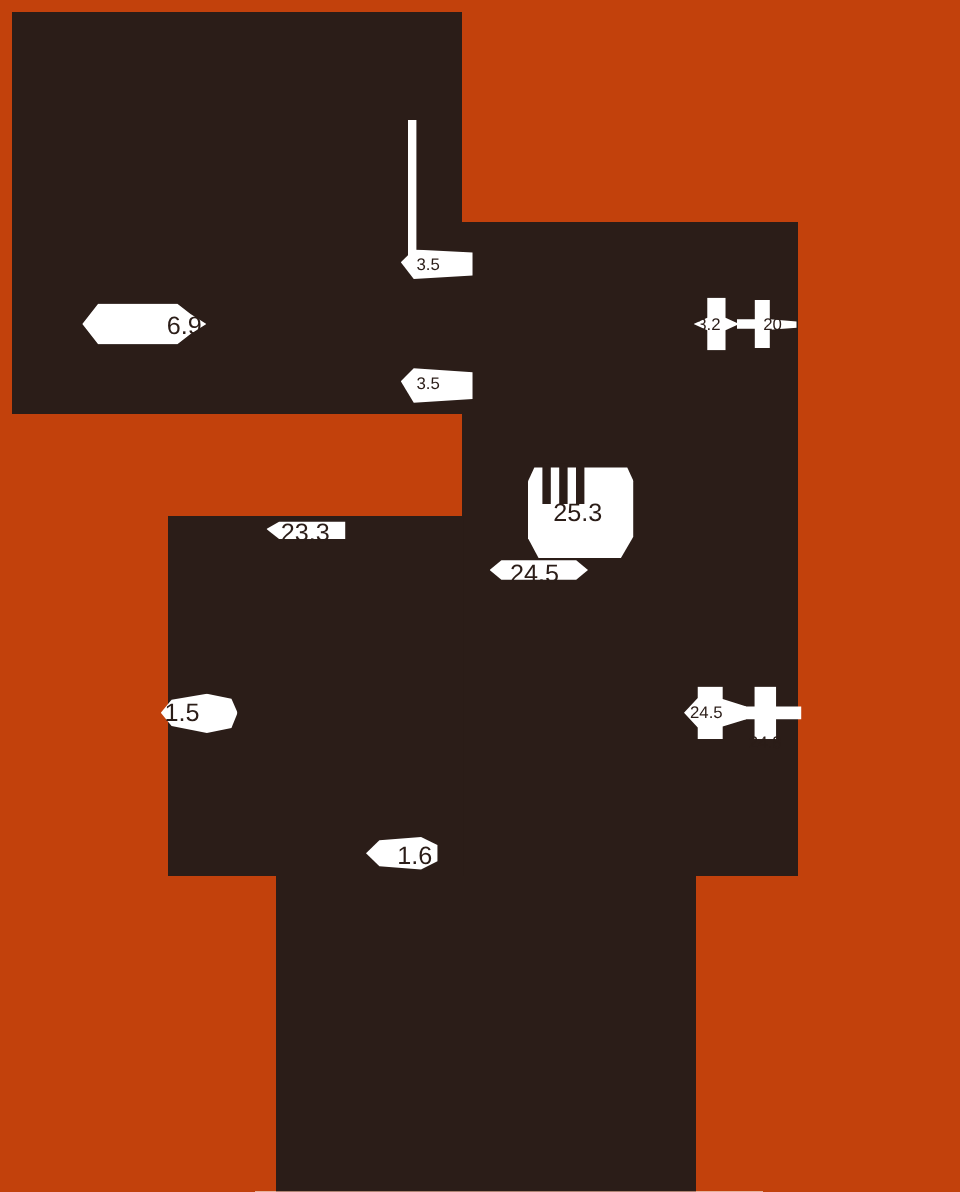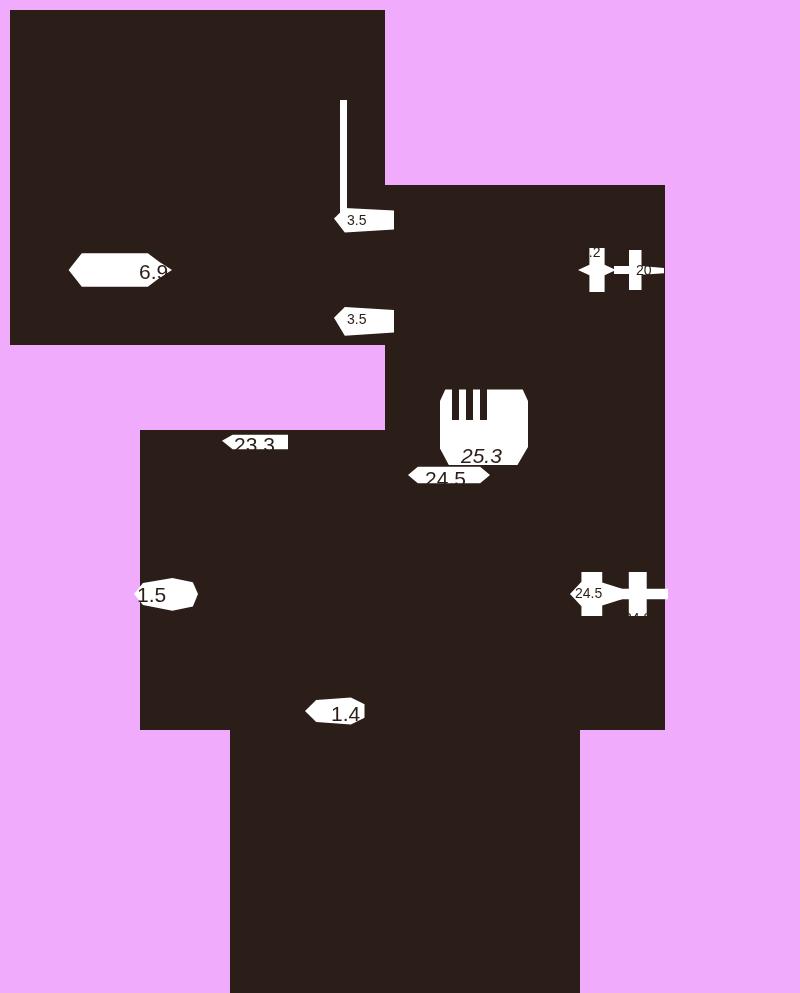--- a/index.html
+++ b/index.html
@@ -13,21 +13,21 @@
     font-family: "Liberation Sans", sans-serif;
     position: relative;
     overflow: hidden;
   }
   #canvas {
     position: absolute;
     left: 0;
     top: 0;
     width: 800px;
     height: 993px;
-    background: #f0abfc;
+    background: #c2410c;
   }
   .blk {
     position: absolute;
     background: #2b1d18;
   }
   .dimtxt {
     position: absolute;
     color: #ffffff;
     font-family: "Liberation Sans", sans-serif;
     font-size: 21px;
@@ -63,54 +63,54 @@
   <div class="cutout" style="left:334px; top:205px; width:60px; height:30px;
               clip-path: polygon(0% 45%, 18% 10%, 100% 18%, 100% 82%, 18% 92%);"></div>
   <div class="dimtxt small" style="left:347px; top:212px; color:#2b1d18;">3.5</div>
 
   <div class="cutout" style="left:62px; top:240px; width:110px; height:60px;
               clip-path: polygon(6% 50%, 18% 22%, 78% 22%, 88% 36%, 100% 50%, 88% 64%, 78% 78%, 18% 78%);"></div>
   <div class="dimtxt" style="left:139px; top:260px; color:#2b1d18;">6.9</div>
 
   <div class="cutout" style="left:578px; top:248px; width:38px; height:44px;
               clip-path: polygon(30% 0%, 70% 0%, 70% 38%, 100% 50%, 70% 62%, 70% 100%, 30% 100%, 30% 62%, 0% 50%, 30% 38%);"></div>
-  <div class="dimtxt small" style="left:581px; top:244px; color:#2b1d18;">3.2</div>
+  <div class="dimtxt small" style="left:581px; top:262px; color:#2b1d18;">3.2</div>
 
   <div class="cutout" style="left:614px; top:250px; width:50px; height:40px;
               clip-path: polygon(0% 40%, 30% 40%, 30% 0%, 55% 0%, 55% 40%, 100% 45%, 100% 58%, 55% 62%, 55% 100%, 30% 100%, 30% 60%, 0% 60%);"></div>
   <div class="dimtxt small" style="left:636px; top:262px; color:#2b1d18;">20</div>
 
   <div class="cutout" style="left:334px; top:305px; width:60px; height:32px;
               clip-path: polygon(0% 40%, 18% 6%, 100% 16%, 100% 86%, 18% 96%);"></div>
   <div class="dimtxt small" style="left:347px; top:311px; color:#2b1d18;">3.5</div>
 
   <div class="cutout" style="left:222px; top:430px; width:66px; height:24px;
               clip-path: polygon(0% 45%, 16% 20%, 100% 20%, 100% 80%, 16% 80%);"></div>
   <div class="dimtxt" style="left:234px; top:433px; color:#2b1d18;">23.3</div>
 
   <div class="cutout" style="left:440px; top:383px; width:88px; height:82px;
               clip-path: polygon(6% 8%, 94% 8%, 100% 22%, 100% 78%, 88% 100%, 10% 100%, 0% 80%, 0% 22%);"></div>
   <div class="blk" style="left:452px; top:386px; width:7px; height:34px; z-index:14;"></div>
   <div class="blk" style="left:466px; top:386px; width:7px; height:34px; z-index:14;"></div>
   <div class="blk" style="left:480px; top:386px; width:7px; height:34px; z-index:14;"></div>
-  <div class="dimtxt" style="left:461px; top:444px; color:#2b1d18;font-style:italic;">25.3</div>
+  <div class="dimtxt" style="left:461px; top:416px; color:#2b1d18;">25.3</div>
 
   <div class="cutout" style="left:408px; top:463px; width:82px; height:24px;
               clip-path: polygon(0% 50%, 12% 16%, 88% 16%, 100% 50%, 88% 84%, 12% 84%);"></div>
   <div class="dimtxt" style="left:425px; top:467px; color:#2b1d18;">24.5</div>
 
   <div class="cutout" style="left:134px; top:573px; width:64px; height:42px;
               clip-path: polygon(0% 50%, 14% 24%, 60% 12%, 92% 22%, 100% 50%, 92% 80%, 60% 90%, 14% 76%);"></div>
   <div class="dimtxt" style="left:137px; top:583px; color:#2b1d18;">1.5</div>
 
   <div class="cutout" style="left:570px; top:572px; width:52px; height:44px;
               clip-path: polygon(0% 50%, 22% 22%, 22% 0%, 62% 0%, 62% 24%, 100% 38%, 100% 62%, 62% 76%, 62% 100%, 22% 100%, 22% 78%);"></div>
   <div class="dimtxt small" style="left:575px; top:585px; color:#2b1d18;">24.5</div>
 
   <div class="cutout" style="left:612px; top:572px; width:56px; height:44px;
               clip-path: polygon(0% 38%, 30% 38%, 30% 0%, 62% 0%, 62% 38%, 100% 38%, 100% 62%, 62% 62%, 62% 100%, 30% 100%, 30% 62%, 0% 62%);"></div>
   <div class="dimtxt small" style="left:624px; top:585px; color:#2b1d18;margin-top:25px;">24.8</div>
 
   <div class="cutout" style="left:305px; top:694px; width:62px; height:34px;
               clip-path: polygon(0% 50%, 18% 18%, 74% 10%, 96% 30%, 96% 70%, 74% 90%, 18% 82%);"></div>
-  <div class="dimtxt" style="left:331px; top:702px; color:#2b1d18;">1.4</div>
+  <div class="dimtxt" style="left:331px; top:702px; color:#2b1d18;">1.6</div>
 
 </div>
 
 </body></html>

